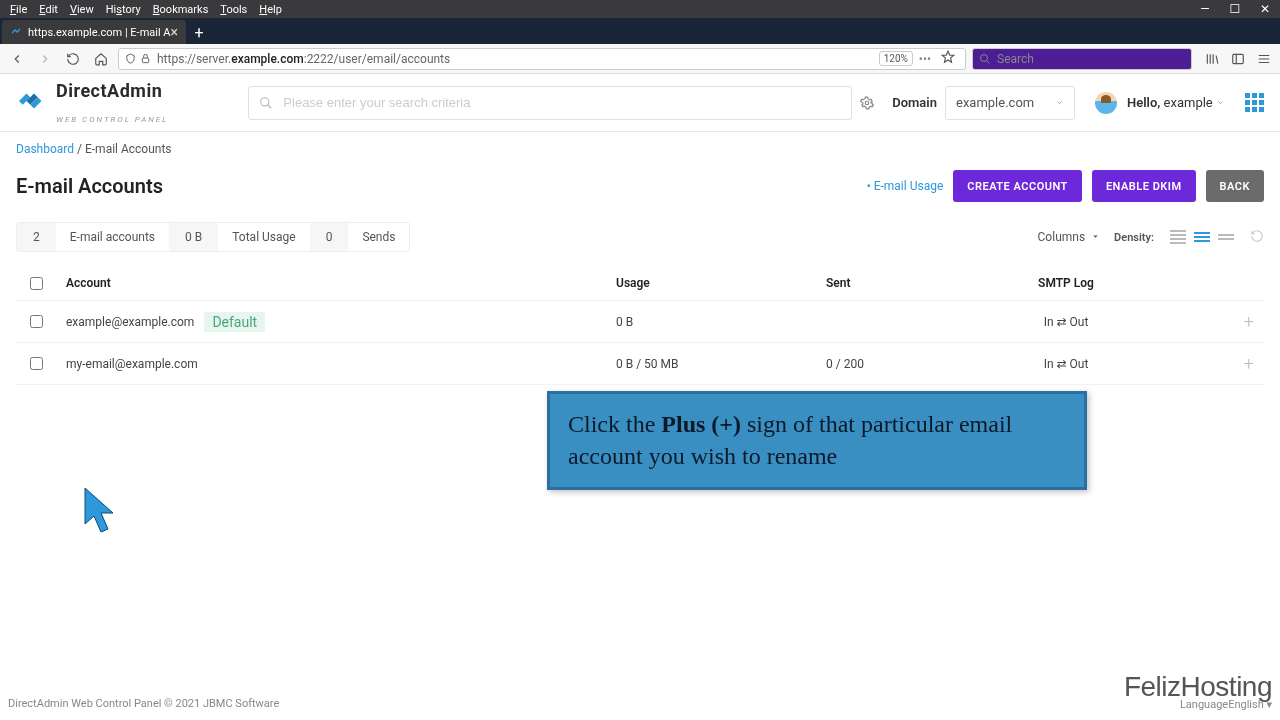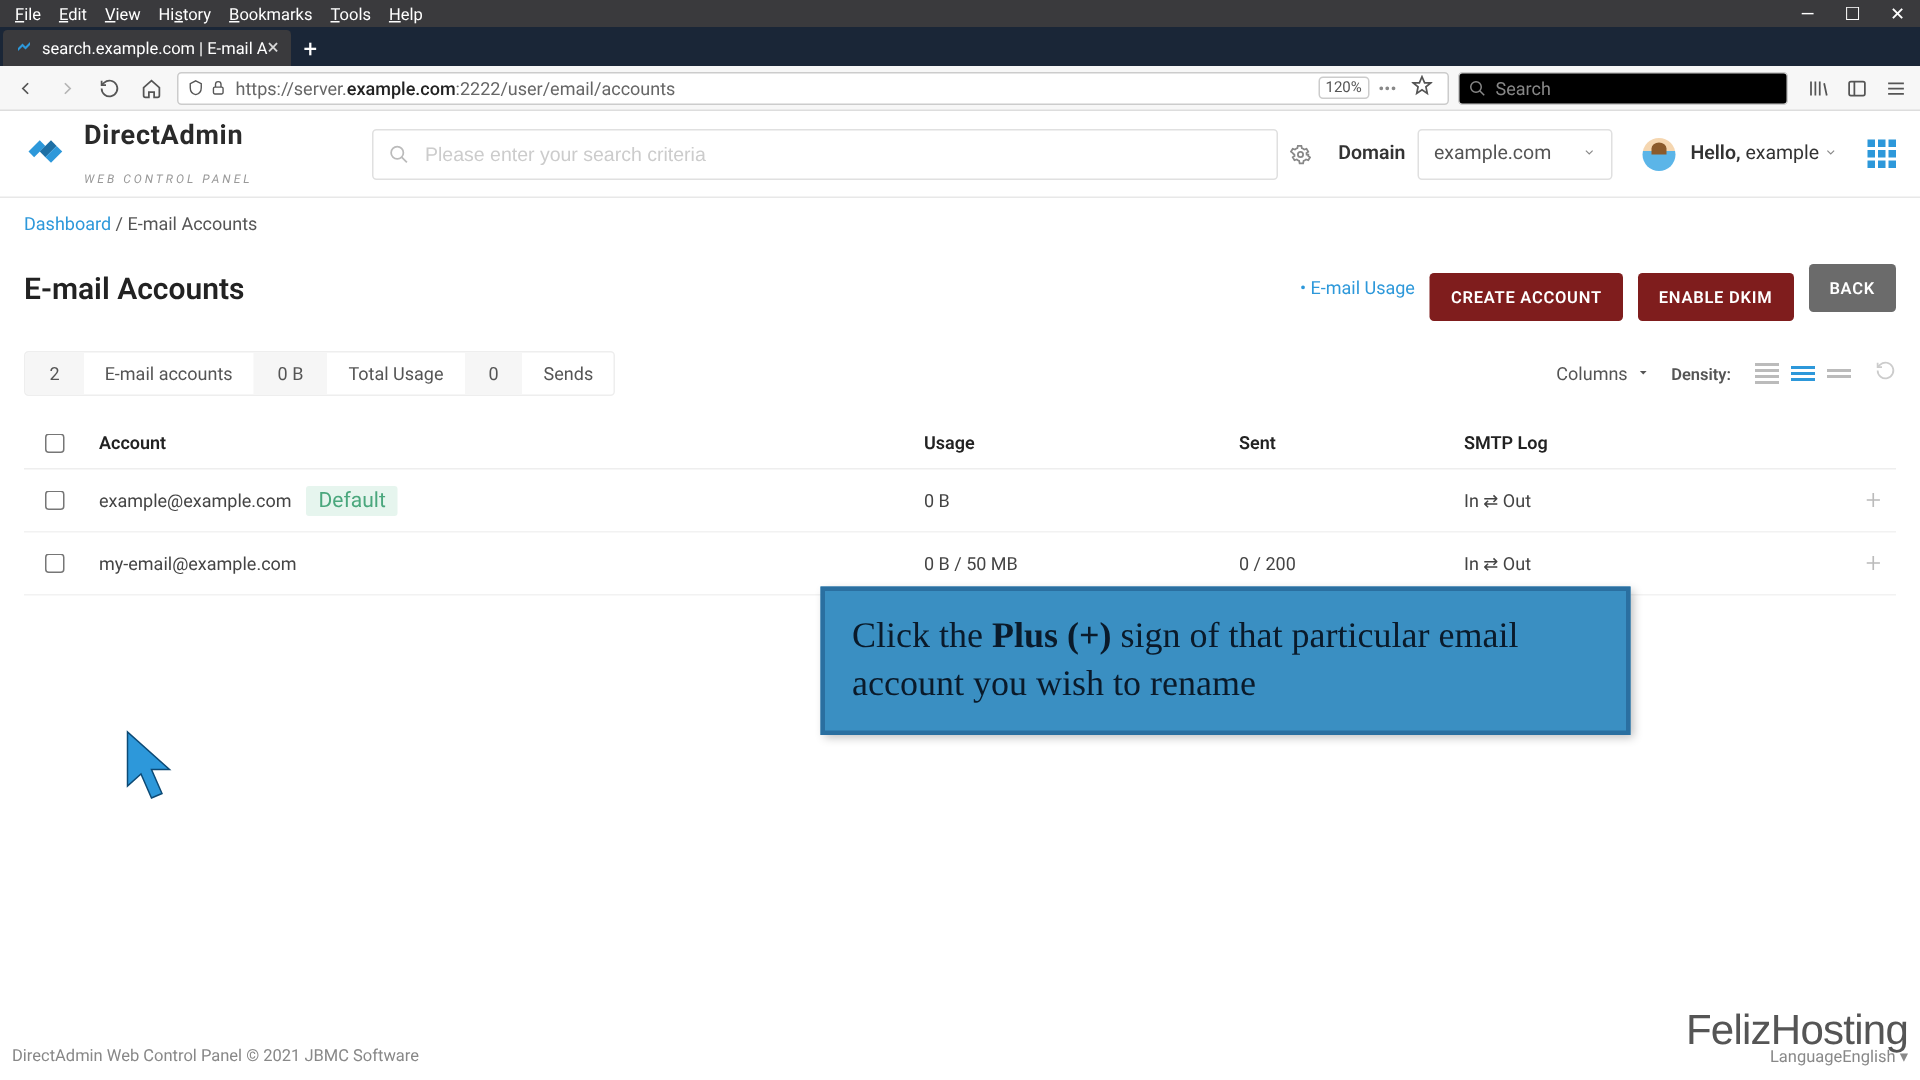--- a/index.html
+++ b/index.html
@@ -21,21 +21,21 @@
 .addrbar { background: #f7f7f7; height: 30px; display: flex; align-items: center; padding: 0 6px; gap: 6px; border-bottom: 1px solid #ddd; }
 .navbtn { width: 22px; height: 22px; display: flex; align-items: center; justify-content: center; color: #555; border-radius: 3px; }
 .navbtn svg { width: 14px; height: 14px; }
 .urlbox { flex: 1; height: 22px; border: 1px solid #ccc; border-radius: 3px; display: flex; align-items: center; padding: 0 6px; background: #fff; font-size: 12px; color: #666; }
 .urlbox .lockarea { display: flex; align-items: center; gap: 4px; margin-right: 6px; color: #555; }
 .urlbox .lockarea svg { width: 11px; height: 11px; }
 .urlbox .urltext { flex: 1; white-space: nowrap; overflow: hidden; }
 .urlbox .urltext b { color: #222; font-weight: 500; }
 .zoombadge { font-size: 10px; border: 1px solid #ccc; border-radius: 3px; padding: 1px 4px; color: #555; margin-left: 6px; }
 .starbtn { margin: 0 4px; color: #555; }
-.searchbox { width: 220px; height: 22px; border: 1px solid #ccc; border-radius: 3px; display: flex; align-items: center; padding: 0 6px; background: #000000; font-size: 12px; color: #888; }
+.searchbox { width: 220px; height: 22px; border: 1px solid #ccc; border-radius: 3px; display: flex; align-items: center; padding: 0 6px; background: #4c1d95; font-size: 12px; color: #888; }
 .searchbox svg { width: 12px; height: 12px; margin-right: 6px; }
 .toolicons { display: flex; gap: 6px; margin-left: 4px; }
 .toolicons div { width: 20px; height: 20px; display: flex; align-items: center; justify-content: center; color: #555; }
 
 
 .appheader { height: 58px; border-bottom: 1px solid #e8e8e8; display: flex; align-items: center; padding: 0 16px; }
 .brand { display: flex; align-items: center; gap: 10px; }
 .brand-logo svg { width: 30px; height: 30px; }
 .brand-text { display: flex; flex-direction: column; line-height: 1; }
 .brand-text .t1 { font-size: 18px; font-weight: 700; color: #2a2a2a; letter-spacing: 0.5px; }
@@ -62,21 +62,21 @@
 .crumbs { padding: 10px 16px; font-size: 12px; color: #555; }
 .crumbs a { color: #2d98da; text-decoration: none; }
 
 
 .titlerow { display: flex; align-items: center; padding: 4px 16px 14px; }
 .titlerow h1 { font-size: 20px; font-weight: 600; color: #222; }
 .titlerow .actions { margin-left: auto; display: flex; align-items: center; gap: 10px; }
 .linkdot { font-size: 12px; color: #2d98da; }
 .linkdot::before { content: "• "; }
 .btn { height: 32px; padding: 0 14px; border-radius: 3px; font-size: 11px; font-weight: 600; letter-spacing: 0.5px; display: flex; align-items: center; color: #fff; text-transform: uppercase; }
-.btn.primary { background: #7f1d1d; margin-top: 12px; }
+.btn.primary { background: #6d28d9; }
 .btn.dark { background: #6b6b6b; }
 
 
 .statsrow { display: flex; align-items: center; padding: 0 16px; margin-top: 6px; }
 .statgroup { display: flex; border: 1px solid #eee; border-radius: 3px; overflow: hidden; }
 .statcell { display: flex; align-items: center; }
 .statcell .num { background: #f6f6f6; padding: 7px 16px; font-size: 12px; color: #555; }
 .statcell .lbl { padding: 7px 14px; font-size: 12px; color: #555; }
 .rightcontrols { margin-left: auto; display: flex; align-items: center; gap: 14px; }
 .colsel { font-size: 12px; color: #555; display: flex; align-items: center; gap: 6px; }
@@ -89,21 +89,21 @@
 
 
 .tbl { margin: 14px 16px 0; }
 .tbl .hdr { display: flex; align-items: center; padding: 10px 0; font-size: 12px; font-weight: 600; color: #222; border-bottom: 1px solid #eee; }
 .tbl .row { display: flex; align-items: center; padding: 10px 0; font-size: 12px; color: #444; border-bottom: 1px solid #f2f2f2; }
 .col-chk { width: 40px; display: flex; justify-content: center; }
 .col-chk input { width: 13px; height: 13px; }
 .col-acct { flex: 0 0 560px; padding-left: 10px; display: flex; align-items: center; gap: 10px; }
 .col-usage { flex: 0 0 210px; }
 .col-sent { flex: 0 0 150px; }
-.col-smtp { flex: 0 0 180px; }
+.col-smtp { flex: 0 0 180px; text-align: center; }
 .col-exp { flex: 1; display: flex; justify-content: flex-end; padding-right: 10px; color: #bbb; font-size: 18px; font-weight: 300; }
 .badge { background: #e6f5ee; color: #4aa77d; font-size: 14px; padding: 2px 8px; border-radius: 2px; }
 
 
 .callout { position: absolute; left: 547px; top: 391px; width: 540px; background: #3a8fc2; border: 3px solid #2a6fa0; padding: 14px 18px; font-family: Georgia, 'Times New Roman', serif; font-size: 24px; color: #0a1a2a; line-height: 1.35; box-shadow: 2px 2px 6px rgba(0,0,0,0.25); }
 .callout b { font-weight: 700; }
 
 
 .fakecursor { position: absolute; left: 83px; top: 486px; }
 .fakecursor svg { width: 34px; height: 50px; }
@@ -135,21 +135,21 @@
   </div>
 </div>
 
 <div class="tabbar">
   <div class="tab">
     <span class="favicon">
       <svg viewBox="0 0 24 24">
           <path fill="#2d98da" d="M4 12l6-6 4 4 6-6v4l-6 6-4-4-6 6z"></path>
         </svg>
     </span>
-    <span>search.example.com | E-mail A</span>
+    <span>https.example.com | E-mail A</span>
     <span class="tabclose">×</span>
   </div>
   <div class="newtab">+</div>
 </div>
 
 <div class="addrbar">
   <div class="navbtn">
       <svg viewBox="0 0 24 24" fill="none" stroke="currentColor" stroke-width="2">
         <path d="M15 18l-6-6 6-6"></path>
       </svg>

